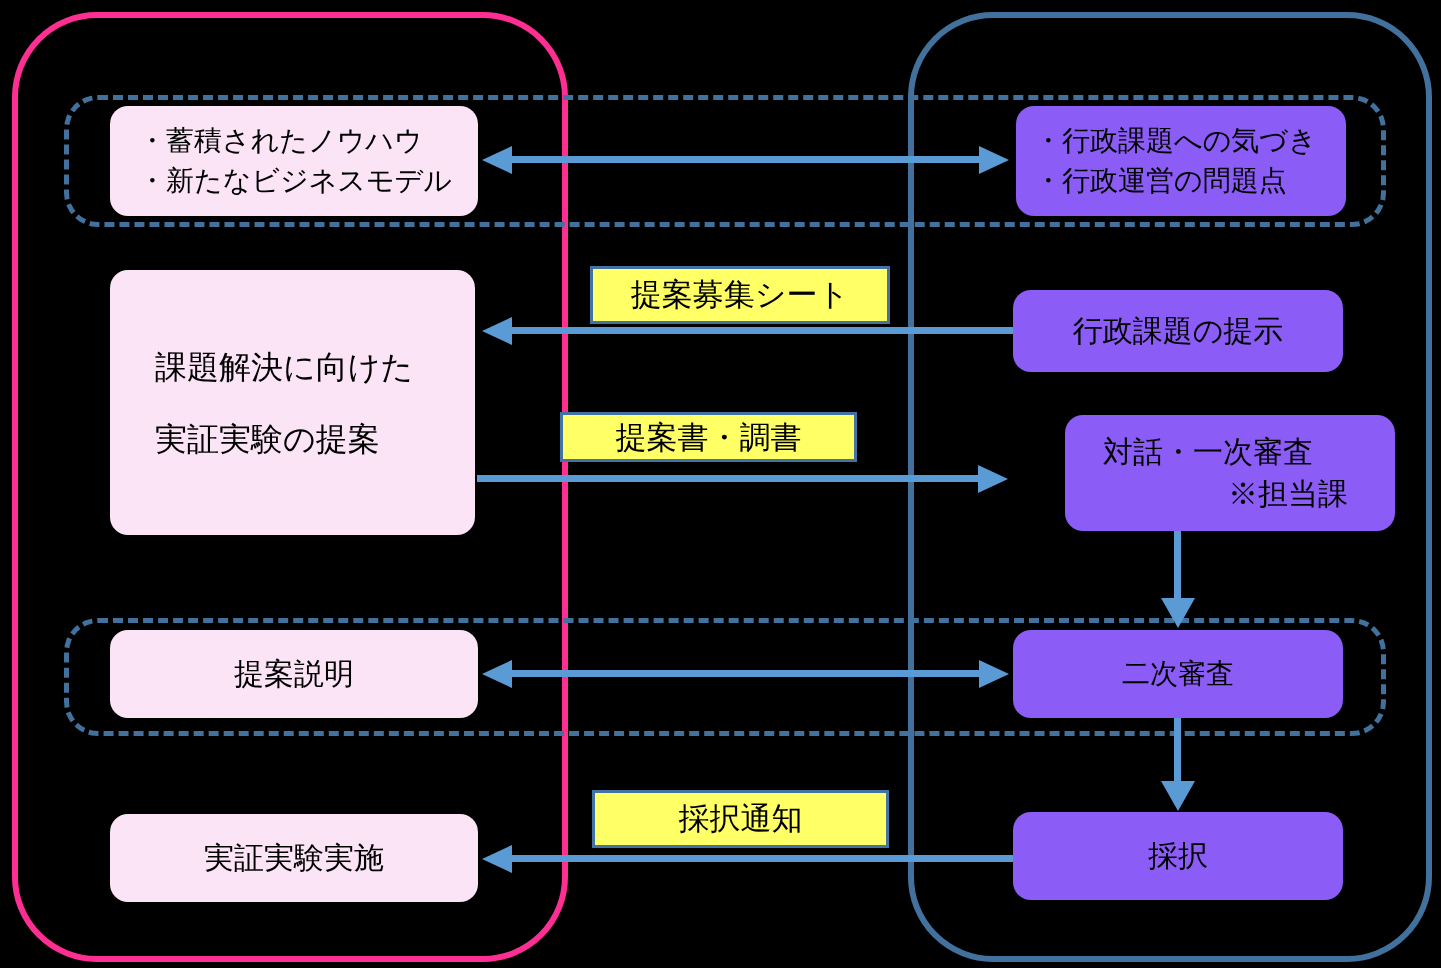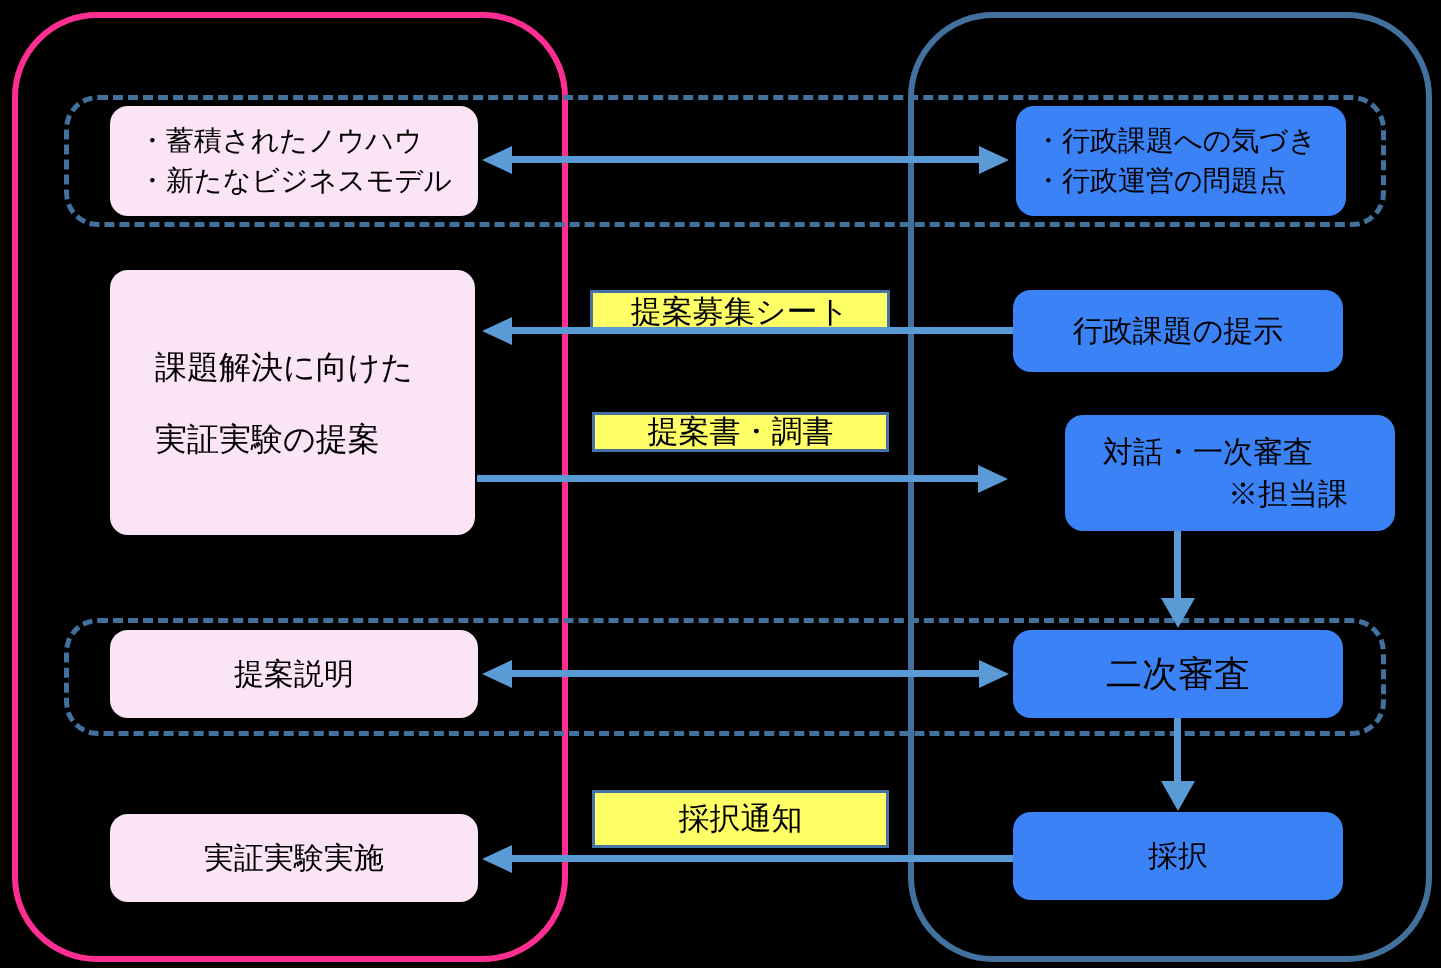--- a/index.html
+++ b/index.html
@@ -19,39 +19,39 @@
   .lane-right{left:908px;top:12px;width:524px;height:950px;border:6px solid #41719C;}
 
   
   .dotted-group{position:absolute;border:5px dashed #41719C;border-radius:34px;}
   .dotted-top{left:64px;top:95px;width:1322px;height:132px;}
   .dotted-mid{left:64px;top:618px;width:1322px;height:118px;}
 
   
   .nbox{position:absolute;border-radius:18px;display:flex;flex-direction:column;justify-content:center;}
   .pink{background:#FBE4F5;}
-  .blue{background:#3b82f6;}
+  .blue{background:#8b5cf6;}
   .nbox .line{display:block;}
   .centered{align-items:center;text-align:center;}
 
   #box-knowhow{left:110px;top:106px;width:368px;height:110px;padding-left:28px;font-size:28px;line-height:40px;}
   #box-awareness{left:1016px;top:106px;width:330px;height:110px;padding-left:18px;font-size:28px;line-height:40px;}
   #box-proposal{left:110px;top:270px;width:365px;height:265px;padding-left:45px;font-size:32px;line-height:52px;gap:20px;}
   #box-issue{left:1013px;top:290px;width:330px;height:82px;font-size:30px;}
   #box-first-review{left:1065px;top:415px;width:330px;height:116px;font-size:30px;line-height:42px;padding-left:38px;}
   #box-first-review .line2{padding-left:125px;}
   #box-explain{left:110px;top:630px;width:368px;height:88px;font-size:30px;}
-  #box-second-review{left:1013px;top:630px;width:330px;height:88px;font-size:36px;}
+  #box-second-review{left:1013px;top:630px;width:330px;height:88px;font-size:28px;}
   #box-implementation{left:110px;top:814px;width:368px;height:88px;font-size:30px;}
   #box-adoption{left:1013px;top:812px;width:330px;height:88px;font-size:30px;}
 
   
   .ylabel{position:absolute;background:#FFFF66;border:3px solid #4472A4;display:flex;align-items:center;justify-content:center;font-size:31px;}
-  #label-sheet{left:590px;top:266px;width:300px;height:44px;margin-top:24px;}
-  #label-docs{left:592px;top:412px;width:297px;height:40px;}
+  #label-sheet{left:590px;top:266px;width:300px;height:58px;}
+  #label-docs{left:560px;top:412px;width:297px;height:50px;align-items:flex-end;}
   #label-notice{left:592px;top:790px;width:297px;height:58px;}
 
   
   .hline{position:absolute;height:7px;background:#5B9BD5;}
   .vline{position:absolute;width:7px;background:#5B9BD5;}
   .tri{position:absolute;width:0;height:0;}
   .tri-left{border-top:14px solid transparent;border-bottom:14px solid transparent;border-right:30px solid #5B9BD5;}
   .tri-right{border-top:14px solid transparent;border-bottom:14px solid transparent;border-left:30px solid #5B9BD5;}
   .tri-down{border-left:17px solid transparent;border-right:17px solid transparent;border-top:30px solid #5B9BD5;}
 </style>

